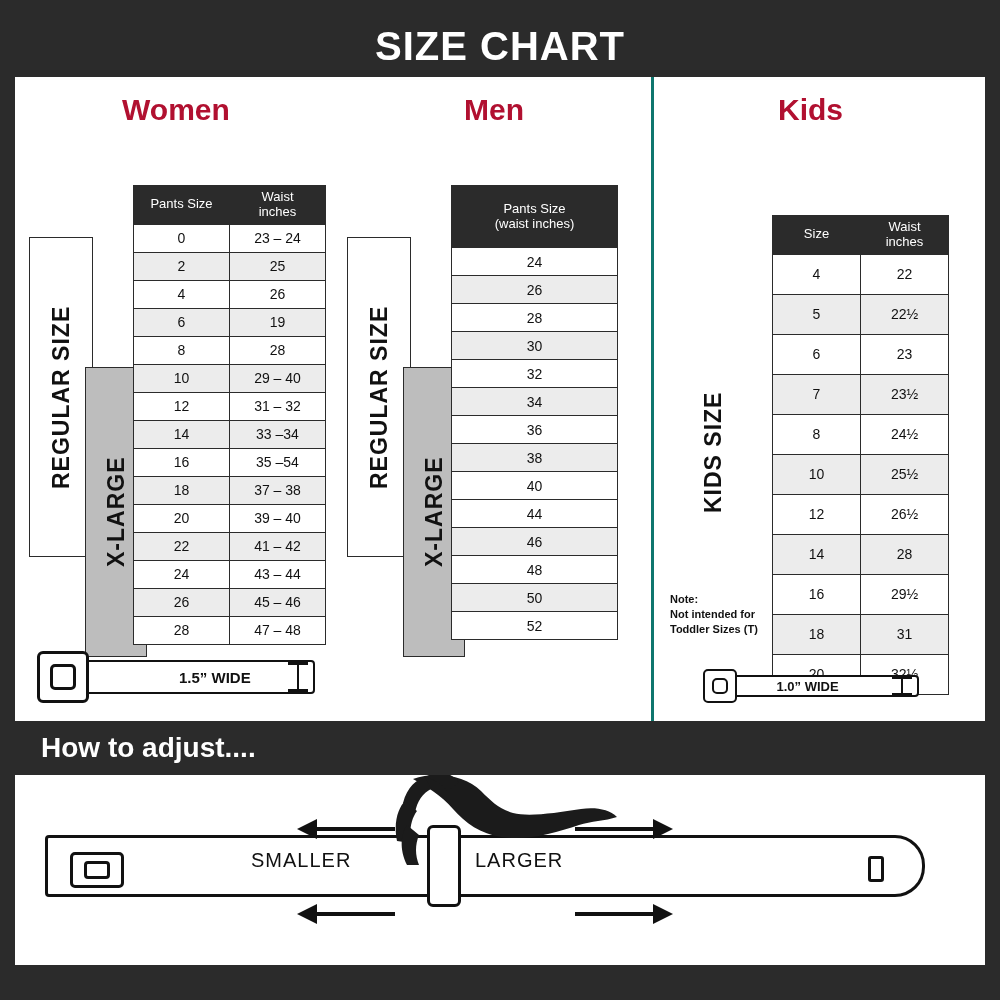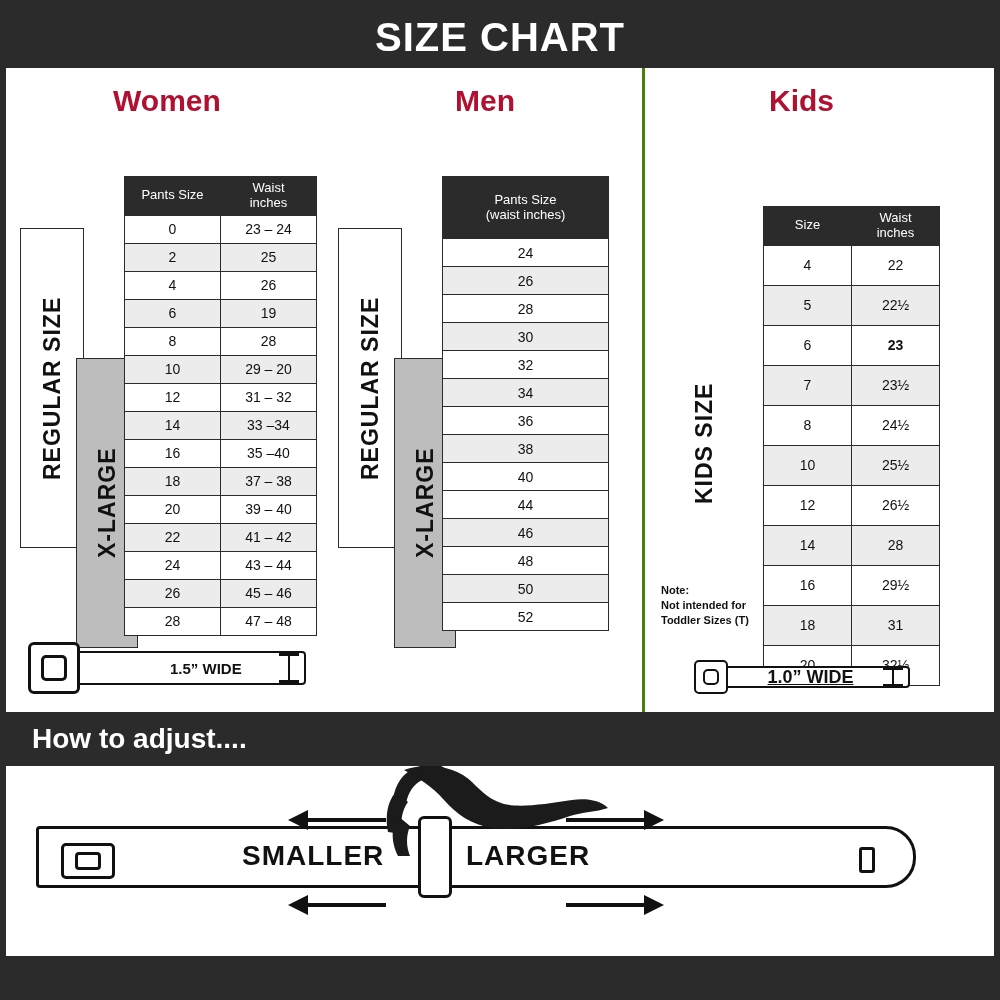--- a/index.html
+++ b/index.html
@@ -8,21 +8,21 @@
     width:1000px; height:1000px;
     background:#2b2b2b;
     font-family:"Liberation Sans", sans-serif;
     color:#111;
     overflow:hidden;
   }
   .page {
     position:relative;
     width:1000px; height:1000px;
     background:#2b2b2b;
-    padding:6px;
+    padding:15px;
   }
   
   .titlebar {
     height:62px;
     background:#2b2b2b;
     display:flex; align-items:center; justify-content:center;
   }
   .titlebar .title {
     color:#fff;
     font-size:40px;
@@ -35,21 +35,21 @@
     height:644px;
     display:flex;
     position:relative;
   }
   .col {
     position:relative;
     padding:10px 0 0 0;
   }
   .col-women { width:322px; }
   .col-men   { width:314px; }
-  .col-kids  { width:316px; border-left:3px solid #4d7c0f; }
+  .col-kids  { width:316px; border-left:3px solid #0f766e; }
 
   .col-heading {
     text-align:center;
     color:#b11030;
     font-size:30px;
     font-weight:bold;
     margin:6px 0 10px 0;
   }
   
   .tbl-wrap { position:relative; }
@@ -128,21 +128,21 @@
     height:34px;
     border:2px solid #111;
     background:#fff;
     margin-left:-4px;
     display:flex; align-items:center;
     padding-left:14px;
     border-radius:2px 4px 4px 2px;
   }
   .strap.small { height:22px; }
   .strap .lbl { font-size:15px; font-weight:bold; }
-  .strap.small .lbl { font-size:18px;text-decoration:underline; }
+  .strap.small .lbl { font-size:13px; }
   .ibar {
     position:absolute;
     right:16px;
     width:2px; height:30px;
     background:#111;
   }
   .ibar:before, .ibar:after {
     content:""; position:absolute; left:-9px; width:20px; height:3px; background:#111;
   }
   .ibar:before { top:0; }
@@ -202,22 +202,22 @@
     left:412px; top:50px;
     width:34px; height:82px;
     border:3px solid #111;
     border-radius:6px;
     background:#fff;
     z-index:3;
   }
   .word {
     position:absolute;
     top:74px;
-    font-size:28px;
-    font-weight:bold;
+    font-size:20px;
+    font-weight:normal;
     letter-spacing:1px;
   }
   .word.smaller { left:236px; }
   .word.larger  { left:460px; }
   .arrow {
     position:absolute;
     height:4px; background:#111;
     z-index:1;
   }
   .arrow:after {
@@ -280,33 +280,33 @@
               <tr class="alt">
                 <td>6</td>
                 <td>19</td>
               </tr>
               <tr>
                 <td>8</td>
                 <td>28</td>
               </tr>
               <tr class="alt">
                 <td>10</td>
-                <td>29 – 20</td>
+                <td>29 – 40</td>
               </tr>
               <tr>
                 <td>12</td>
                 <td>31 – 32</td>
               </tr>
               <tr class="alt">
                 <td>14</td>
                 <td>33 –34</td>
               </tr>
               <tr>
                 <td>16</td>
-                <td>35 –40</td>
+                <td>35 –54</td>
               </tr>
               <tr class="alt">
                 <td>18</td>
                 <td>37 – 38</td>
               </tr>
               <tr>
                 <td>20</td>
                 <td>39 – 40</td>
               </tr>
               <tr class="alt">
@@ -438,21 +438,21 @@
               <tr>
                 <td style="height: 40px;">4</td>
                 <td style="height: 40px;">22</td>
               </tr>
               <tr class="alt">
                 <td style="height: 40px;">5</td>
                 <td style="height: 40px;">22½</td>
               </tr>
               <tr>
                 <td style="height: 40px;">6</td>
-                <td style="height: 40px; font-weight: bold;">23</td>
+                <td style="height: 40px;">23</td>
               </tr>
               <tr class="alt">
                 <td style="height: 40px;">7</td>
                 <td style="height: 40px;">23½</td>
               </tr>
               <tr>
                 <td style="height: 40px;">8</td>
                 <td style="height: 40px;">24½</td>
               </tr>
               <tr class="alt">

